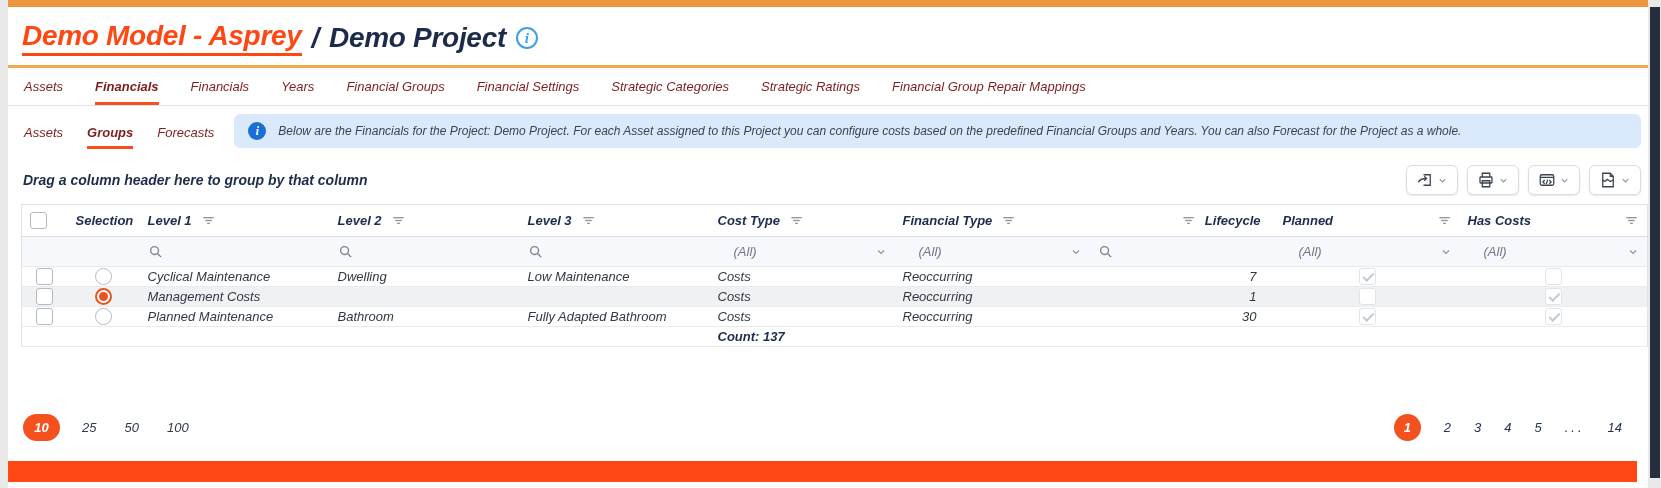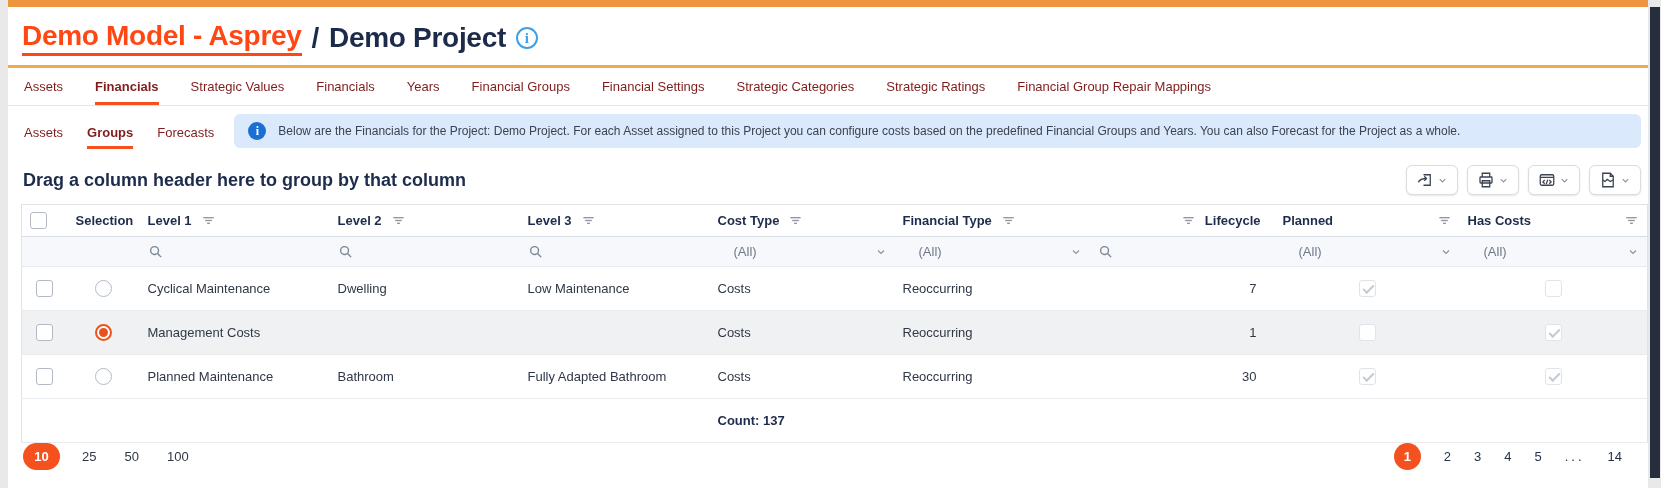--- a/index.html
+++ b/index.html
@@ -4,21 +4,21 @@
 <style>
   * { box-sizing: border-box; margin: 0; padding: 0; }
   html,body { width:1661px; height:488px; }
   body {
     background:#e9e9e9;
     font-family:"Liberation Sans", sans-serif;
     position:relative; overflow:hidden;
   }
   .card {
     position:absolute; left:8px; top:0; width:1640px; height:488px;
-    background:#ffffff; display:flex; flex-direction:column;
+    background:#ffffff; display:flex; flex-direction:column;font-style:italic;
   }
   .right-strip {
     position:absolute; left:1650px; top:7px; width:10px; height:471px;
     background:#262e3e;
   }
   .top-bar { height:7px; background:#ee9540; flex:none; }
 
   
   .title-row { display:flex; align-items:center; padding:13px 0 9px 14px; flex:none; }
   .title-row .t { font-size:28px; font-weight:700; letter-spacing:-0.3px; }
@@ -53,21 +53,21 @@
     font-size:12px; color:#3a4350;
   }
   .banner-icon {
     width:18px; height:18px; border-radius:50%; background:#1a6fd4; color:#fff;
     font-size:12px; font-weight:700; font-family:"Liberation Serif",serif;
     display:flex; align-items:center; justify-content:center; flex:none;
   }
 
   
   .toolbar-row { display:flex; align-items:center; justify-content:space-between; padding:9px 7px 9px 15px; flex:none; }
-  .drag-hint { font-size:18px; font-weight:700; color:#1d2c4d; }
+  .drag-hint { font-size:14px; font-weight:700; color:#1d2c4d; }
   .toolbar { display:flex; gap:9px; }
   .tbtn {
     width:52px; height:30px; background:#fff; border:1px solid #dcdcdc; border-radius:6px;
     display:flex; align-items:center; justify-content:center; gap:3px;
     box-shadow:0 1px 2px rgba(0,0,0,.10); cursor:pointer;
   }
   .tbtn svg.ic { stroke:#3a4350; }
   svg.chev { stroke:#8b93a1; }
   svg.flt { stroke:#8b93a1; }
   svg.mag { stroke:#7d8694; }
@@ -81,21 +81,21 @@
   .grid thead th {
     height:32px; font-weight:600; color:#1d2c4d; text-align:left;
     border-bottom:1px solid #d9dee4; cursor:pointer;
   }
   .hcell { display:flex; align-items:center; gap:9px; }
   .hcell.right { justify-content:flex-end; padding-right:6px; }
   .hcell.center { justify-content:space-between; }
   .filter-row td { height:30px; background:#f6f8fb; border-bottom:1px solid #e7eaee; color:#6f7888; cursor:text; }
   .fcell { display:flex; align-items:center; gap:6px; }
   .fcell.dd { justify-content:space-between; cursor:pointer;margin-left:16px; }
-  .grid tbody td { height:44px; border-bottom:1px solid #e9ecef; }
+  .grid tbody td { height:20px; border-bottom:1px solid #e9ecef; }
   .grid tbody tr.alt { background:#f0f1f3; }
   .c-center { text-align:center; }
   .c-num { text-align:right; padding-right:18px !important; }
   .sum-row td { height:40px; border-bottom:none; }
   .count-text { font-weight:700; color:#1d2c4d; }
 
   
   .cbx {
     display:inline-block; width:17px; height:17px; border:1px solid #b3bac6;
     border-radius:3px; background:#fff; position:relative; vertical-align:middle; cursor:pointer;
@@ -146,21 +146,20 @@
     <span class="t model-link">Demo Model - Asprey</span>
     <span class="t title-sep">/</span>
     <span class="t project-name">Demo Project</span>
     <span class="info-badge">i</span>
   </div>
   <div class="amber-line"></div>
 
   <div class="main-tabs">
     <div class="tab">Assets</div>
     <div class="tab active">Financials</div>
-    <div class="tab">Strategic Values</div>
     <div class="tab">Financials</div>
     <div class="tab">Years</div>
     <div class="tab">Financial Groups</div>
     <div class="tab">Financial Settings</div>
     <div class="tab">Strategic Categories</div>
     <div class="tab">Strategic Ratings</div>
     <div class="tab">Financial Group Repair Mappings</div>
   </div>
 
   <div class="sub-row">

